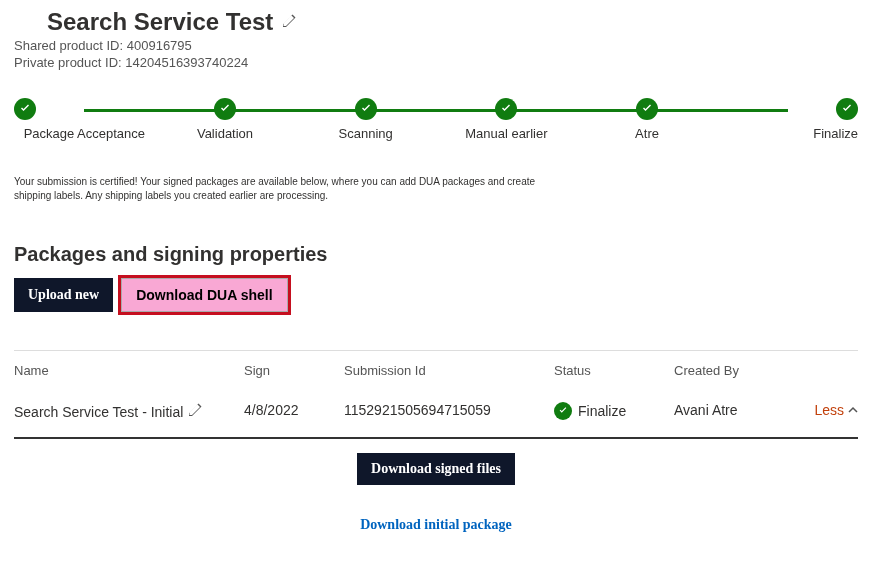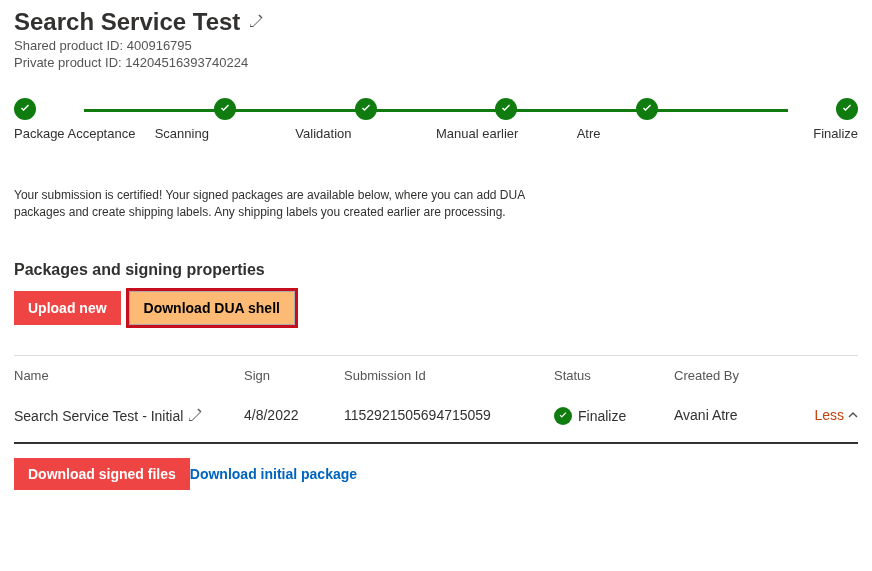--- a/index.html
+++ b/index.html
@@ -3,21 +3,21 @@
   <meta charset="utf-8">
   <style>
     * { box-sizing: border-box; margin: 0; padding: 0; }
     body {
       font-family: "Segoe UI", Arial, sans-serif;
       font-size: 14px;
       color: #323130;
       padding: 8px 14px;
       width: 872px;
     }
-    .header-row { display: flex; align-items: center; gap: 8px; }
+    .header-row { display: flex; align-items: center; gap: 8px; margin-left: 33px; }
     .title { font-size: 24px; font-weight: 700; }
     .edit-icon { width: 16px; height: 16px; color: #555; }
     .sub { color: #555; font-size: 13px; margin-top: 2px; }
 
     .progress {
       display: flex;
       justify-content: space-between;
       align-items: flex-start;
       margin-top: 28px;
       position: relative;
@@ -39,71 +39,72 @@
       justify-content: center;
       z-index: 2;
     }
     .step .circle svg { width: 12px; height: 12px; fill: #fff; }
     .step .lbl {
       margin-top: 6px;
       font-size: 13px;
       white-space: normal;
       width: 100%;
       align-self: flex-start;
+      text-align: center;
     }
     .step:last-child .lbl { text-align: right; align-self: flex-end; }
     .step:not(:first-child)::before {
       content: "";
       position: absolute;
       top: 11px;
       left: -50%;
       width: 100%;
       height: 3px;
       background: #107c10;
       z-index: 1;
     }
     .step:first-child { align-items: flex-start; }
     .step:first-child .circle { margin-left: 0; }
     .step:last-child { align-items: flex-end; }
 
-    .message { margin-top: 46px; max-width: 560px; font-size: 12px; line-height: 1.4; }
-
-    .section-title { font-size: 16px; font-weight: 700; margin-top: 40px; }
+    .message { margin-top: 34px; max-width: 560px; font-size: 10px; line-height: 1.4; }
+
+    .section-title { font-size: 20px; font-weight: 700; margin-top: 40px; }
 
     .btn-row { display: flex; gap: 8px; margin-top: 12px; }
     .btn {
       padding: 8px 14px;
       font-size: 14px;
       font-weight: 600;
       cursor: pointer;
       border: none;
     }
-    .btn-primary { background: #ef4444; color: #fff; }
-    .btn-outline { background: #fdba74; color: #000; border: 1px solid #aaa; }
+    .btn-primary { background: #0f172a; color: #fff; font-family: Liberation Serif, serif; }
+    .btn-outline { background: #f9a8d4; color: #000; border: 1px solid #aaa; }
     .highlight { outline: 3px solid #c50f1f; outline-offset: 0; }
 
-    .table-wrap { margin-top: 30px; border-top: 1px solid #ddd; }
+    .table-wrap { margin-top: 38px; border-top: 1px solid #ddd; }
     .thead, .trow { display: flex; align-items: flex-start; padding: 12px 0; }
     .thead { color: #555; font-size: 13px; }
     .trow { border-bottom: 2px solid #333; padding: 12px 0 16px; }
     .col-name { flex: 0 0 230px; display: flex; flex-wrap: wrap; align-items: center; gap: 4px; }
     .col-date { flex: 0 0 100px; }
     .col-sub  { flex: 0 0 210px; }
     .col-status { flex: 0 0 120px; display: flex; align-items: center; gap: 6px; }
     .col-by   { flex: 0 0 100px; }
     .col-toggle { flex: 1; text-align: right; color: #c2410c; cursor: pointer; display: flex; justify-content: flex-end; align-items: center; gap: 4px; }
     .status-icon {
       width: 18px; height: 18px; border-radius: 50%;
       background: #107c10; display: inline-flex;
       align-items: center; justify-content: center;
     }
     .status-icon svg { width: 10px; height: 10px; fill: #fff; }
 
-    .action-row { display: flex; align-items: center; margin-top: 14px; }
-    .link { color: #0064bf; font-size: 14px; font-weight: 600; cursor: pointer; }
+    .action-row { display: flex; align-items: center; gap: 32px; margin-top: 14px; flex-direction: column; }
+    .link { color: #0064bf; font-size: 14px; font-weight: 600; cursor: pointer; font-family: Liberation Serif, serif; }
   </style>
 </head>
 <body>
 
 <div class="header-row">
   <h1 class="title">Search Service Test</h1>
   <span>
     <svg class="edit-icon" viewBox="0 0 16 16">
         <path fill="currentColor" d="M11.5 1.5l3 3L5 14H2v-3L11.5 1.5zM10.5 2.5L2.5 10.5V13h2.5l8-8-2.5-2.5z"></path>
       </svg>
@@ -124,29 +125,29 @@
         </svg>
       </div>
     <div class="lbl">Package Acceptance</div>
   </div>
   <div class="step">
     <div class="circle">
         <svg viewBox="0 0 12 12">
           <path d="M4.5 8L2 5.5l1-1L4.5 6 9 1.5l1 1z"></path>
         </svg>
       </div>
+    <div class="lbl">Validation</div>
+  </div>
+  <div class="step">
+    <div class="circle">
+        <svg viewBox="0 0 12 12">
+          <path d="M4.5 8L2 5.5l1-1L4.5 6 9 1.5l1 1z"></path>
+        </svg>
+      </div>
     <div class="lbl">Scanning</div>
-  </div>
-  <div class="step">
-    <div class="circle">
-        <svg viewBox="0 0 12 12">
-          <path d="M4.5 8L2 5.5l1-1L4.5 6 9 1.5l1 1z"></path>
-        </svg>
-      </div>
-    <div class="lbl">Validation</div>
   </div>
   <div class="step">
     <div class="circle">
         <svg viewBox="0 0 12 12">
           <path d="M4.5 8L2 5.5l1-1L4.5 6 9 1.5l1 1z"></path>
         </svg>
       </div>
     <div class="lbl">Manual earlier</div>
   </div>
   <div class="step">

